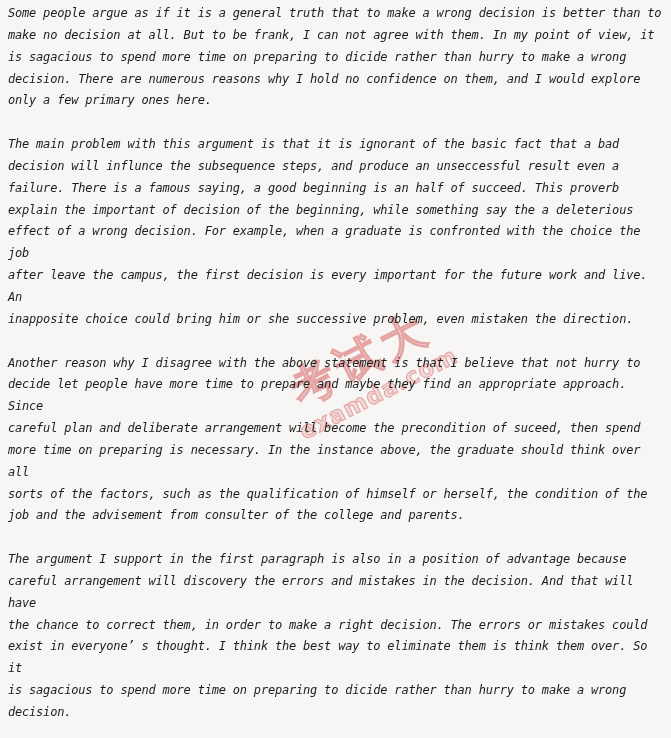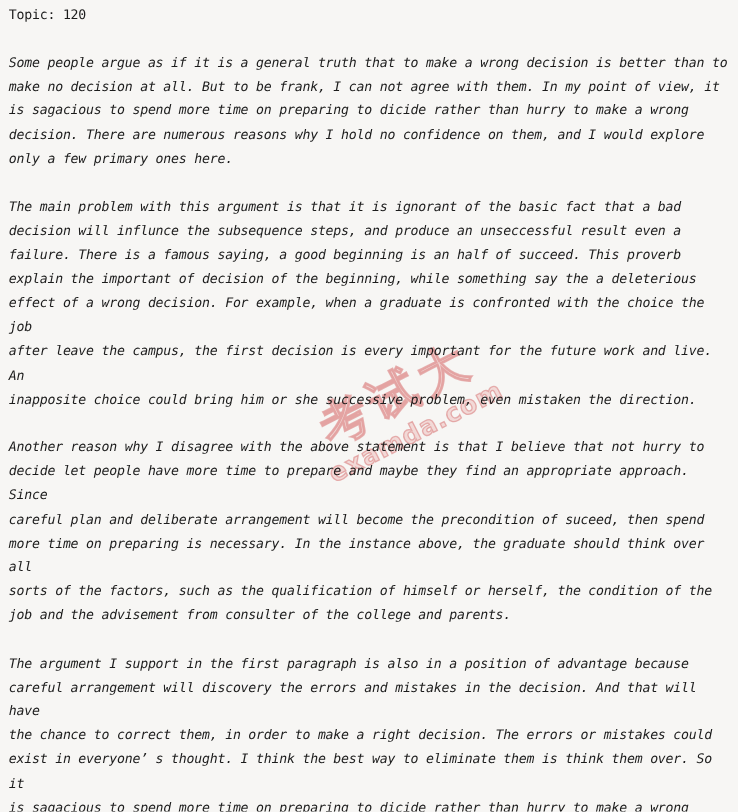--- a/index.html
+++ b/index.html
@@ -66,21 +66,20 @@
 </head>
 <body>
 
 <div class="page">
 
   <div class="watermark">
     <span class="watermark-cjk">考试大</span>
     <span class="watermark-domain">examda.com</span>
   </div>
 
-  <div class="doc-title">Topic: 120</div>
 
   <div class="para">Some people argue as if it is a general truth that to make a wrong decision is better than to
 make no decision at all. But to be frank, I can not agree with them. In my point of view, it
 is sagacious to spend more time on preparing to dicide rather than hurry to make a wrong
 decision. There are numerous reasons why I hold no confidence on them, and I would explore
 only a few primary ones here.</div>
 
   <div class="para">The main problem with this argument is that it is ignorant of the basic fact that a bad
 decision will influnce the subsequence steps, and produce an unseccessful result even a
 failure. There is a famous saying, a good beginning is an half of succeed. This proverb

